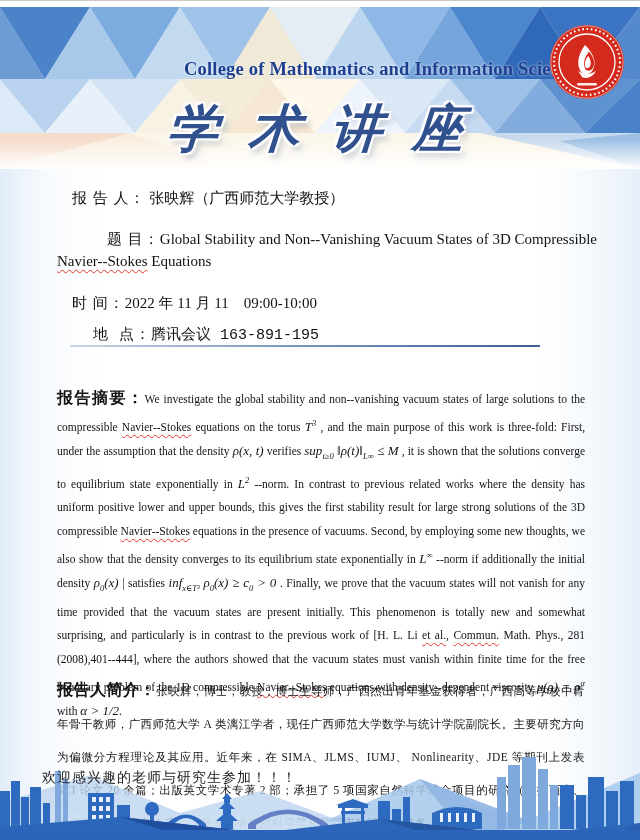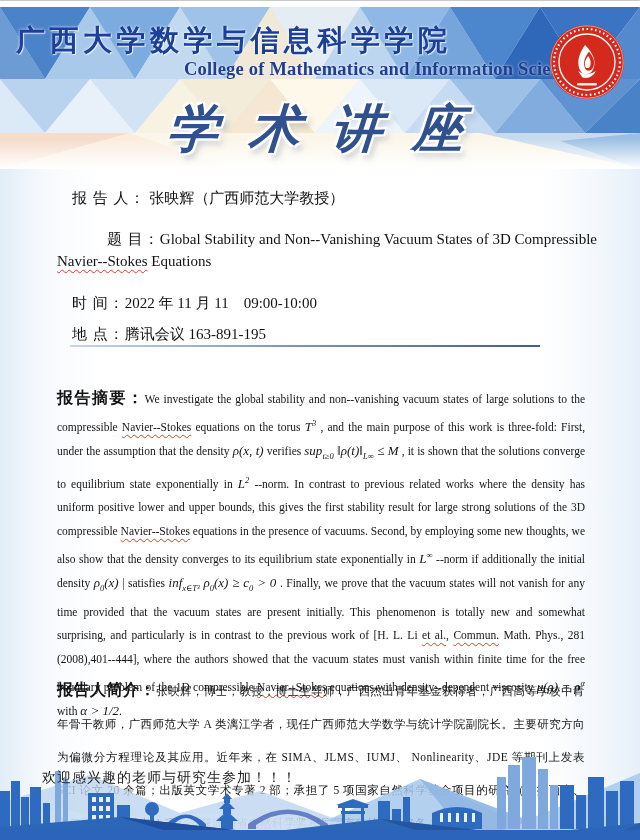--- a/index.html
+++ b/index.html
@@ -31,21 +31,21 @@
     letter-spacing:9px;white-space:pre;transform:skewX(-4deg);
     text-shadow:-2px -2px 0 #fff,2px -2px 0 #fff,-2px 2px 0 #fff,2px 2px 0 #fff,0 0 7px rgba(255,255,255,.95),4px 5px 6px rgba(70,90,130,.35);
   }
   
   .row{left:57px;width:540px;font-size:15px;white-space:pre-wrap;color:#121212;}
   .lab{letter-spacing:1px;}
   #row-speaker{top:171px;}
   #row-topic{top:212px;text-align:right;}
   #row-topic2{top:252px;}
   #row-time{top:276px;}
-  #row-venue{top:307px;}
+  #row-venue{top:307px;font-family:Liberation Mono, monospace;}
   #divider{left:70px;top:344px;width:470px;height:2px;
     background:linear-gradient(90deg,#c7d5e8,#7d99c0 45%,#3c5f94);}
   
   .para{left:57px;width:528px;text-align:justify;margin-top:28px;}
   #abstract{top:357px;font-size:11.5px;line-height:23.6px;}
   #bio{top:644px;font-size:11.5px;line-height:33px;letter-spacing:.4px;}
   .para-label{font-size:16px;font-weight:bold;letter-spacing:.5px;}
   .m{font-style:italic;font-size:13px;}
   .sub{font-style:italic;font-size:8.5px;vertical-align:-4px;}
   .sup{font-style:italic;font-size:8.5px;vertical-align:5px;}
@@ -105,21 +105,20 @@
     <polygon points="540,78 640,78 585,132" fill="#5e92d1"></polygon>
     <polygon points="585,132 640,78 640,132" fill="#4a82c8"></polygon>
     <rect x="0" y="132" width="640" height="36" fill="#fbf6e9"></rect>
     <polygon points="0,132 130,132 0,168" fill="#f5dccb"></polygon>
     <polygon points="130,132 230,168 0,168" fill="#f9ead9" opacity="0.7"></polygon>
     <polygon points="480,132 640,132 640,168" fill="#c8dbee"></polygon>
     <polygon points="560,140 640,132 640,168" fill="#9cc0e4"></polygon>
     <rect x="0" y="138" width="640" height="30" fill="url(#fw)"></rect>
   </svg>
 
-  <div id="title-cn" class="abs">广西大学数学与信息科学学院</div>
   <div id="title-en" class="abs">College of Mathematics and Information Science</div>
 
   <svg id="seal" class="abs" viewBox="-39 -39 78 78" aria-hidden="true">
     <circle r="37" fill="#d42a1e"></circle>
     <circle r="36.2" fill="none" stroke="#e5978c" stroke-width="1"></circle>
     <circle r="33" fill="none" stroke="#ffffff" stroke-width="2.2" stroke-dasharray="1.6,2.7"></circle>
     <circle r="28" fill="none" stroke="#ffffff" stroke-width="1.3"></circle>
     <path d="M-2,-17 C7,-8 10,1 5.5,8.5 C2,14 -5.5,13.5 -7.5,7 C-10.5,-1 -7.5,-9 -2,-17 Z" fill="#ffffff"></path>
     <path d="M2,-10.5 C7.5,-4 8.5,2 5.5,6.5 C3,9.8 -1.2,9.4 -2.2,5.4 C-4.2,0 -2,-5 2,-10.5 Z" fill="#d42a1e"></path>
     <path d="M1.2,-6 C4.2,-2 4.4,3 2.4,5.2 C0.6,7 -1.8,6 -2,3.2 C-2.6,-0.8 -0.8,-3.2 1.2,-6 Z" fill="#ffffff"></path>

